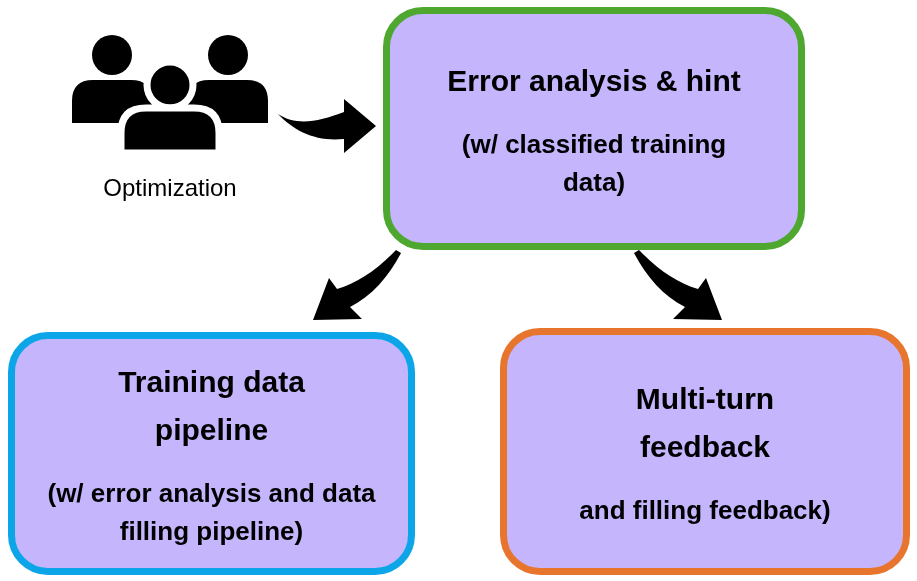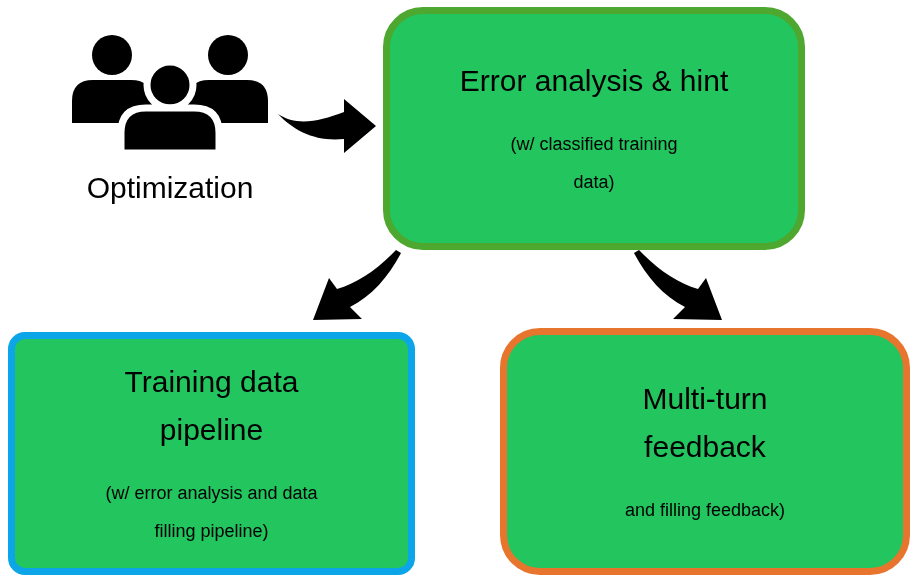--- a/index.html
+++ b/index.html
@@ -23,47 +23,48 @@
   .people-icon {
     position: absolute;
     left: 62px; top: 22px;
     width: 216px; height: 148px;
   }
   .source-label {
     position: absolute;
     left: 20px; top: 166px;
     width: 300px;
     text-align: center;
-    font-size: 30px;
+    font-size: 24px;
     line-height: 44px;
     color: #000000;
   }
   .node {
     position: absolute;
-    background: #22c55e;
+    background: #c4b5fd;
     border-style: solid;
     border-width: 7px;
     border-radius: 40px;
     display: flex;
     flex-direction: column;
     align-items: center;
     justify-content: center;
     text-align: center;
     padding: 10px 16px;
+    font-weight: bold;
   }
   .node-green  { left: 383px; top: 7px;   width: 422px; height: 243px; }
   .node-blue   { left: 8px;   top: 332px; width: 407px; height: 243px; }
   .node-orange { left: 500px; top: 328px; width: 410px; height: 247px; }
   .node-title {
     font-size: 30px;
     line-height: 48px;
     color: #000000;
   }
   .node-subtitle {
-    font-size: 18px;
+    font-size: 26px;
     line-height: 38px;
     margin-top: 20px;
     color: #000000;
   }
   .line { display: block; }
 </style>
 </head>
 <body>
 
 <div class="canvas" style="background-color: rgb(255, 255, 255);">
@@ -92,21 +93,21 @@
   <div class="node node-green" style="border-color: rgb(78, 167, 46);">
     <div class="node-title">
       <span class="line">Error analysis &amp; hint</span>
     </div>
     <div class="node-subtitle">
       <span class="line">(w/ classified training</span>
       <span class="line">data)</span>
     </div>
   </div>
 
-  <div class="node node-blue" style="border-color: rgb(12, 166, 232); border-radius: 17px;">
+  <div class="node node-blue" style="border-color: rgb(12, 166, 232);">
     <div class="node-title">
       <span class="line">Training data</span>
       <span class="line">pipeline</span>
     </div>
     <div class="node-subtitle">
       <span class="line">(w/ error analysis and data</span>
       <span class="line">filling pipeline)</span>
     </div>
   </div>
 

